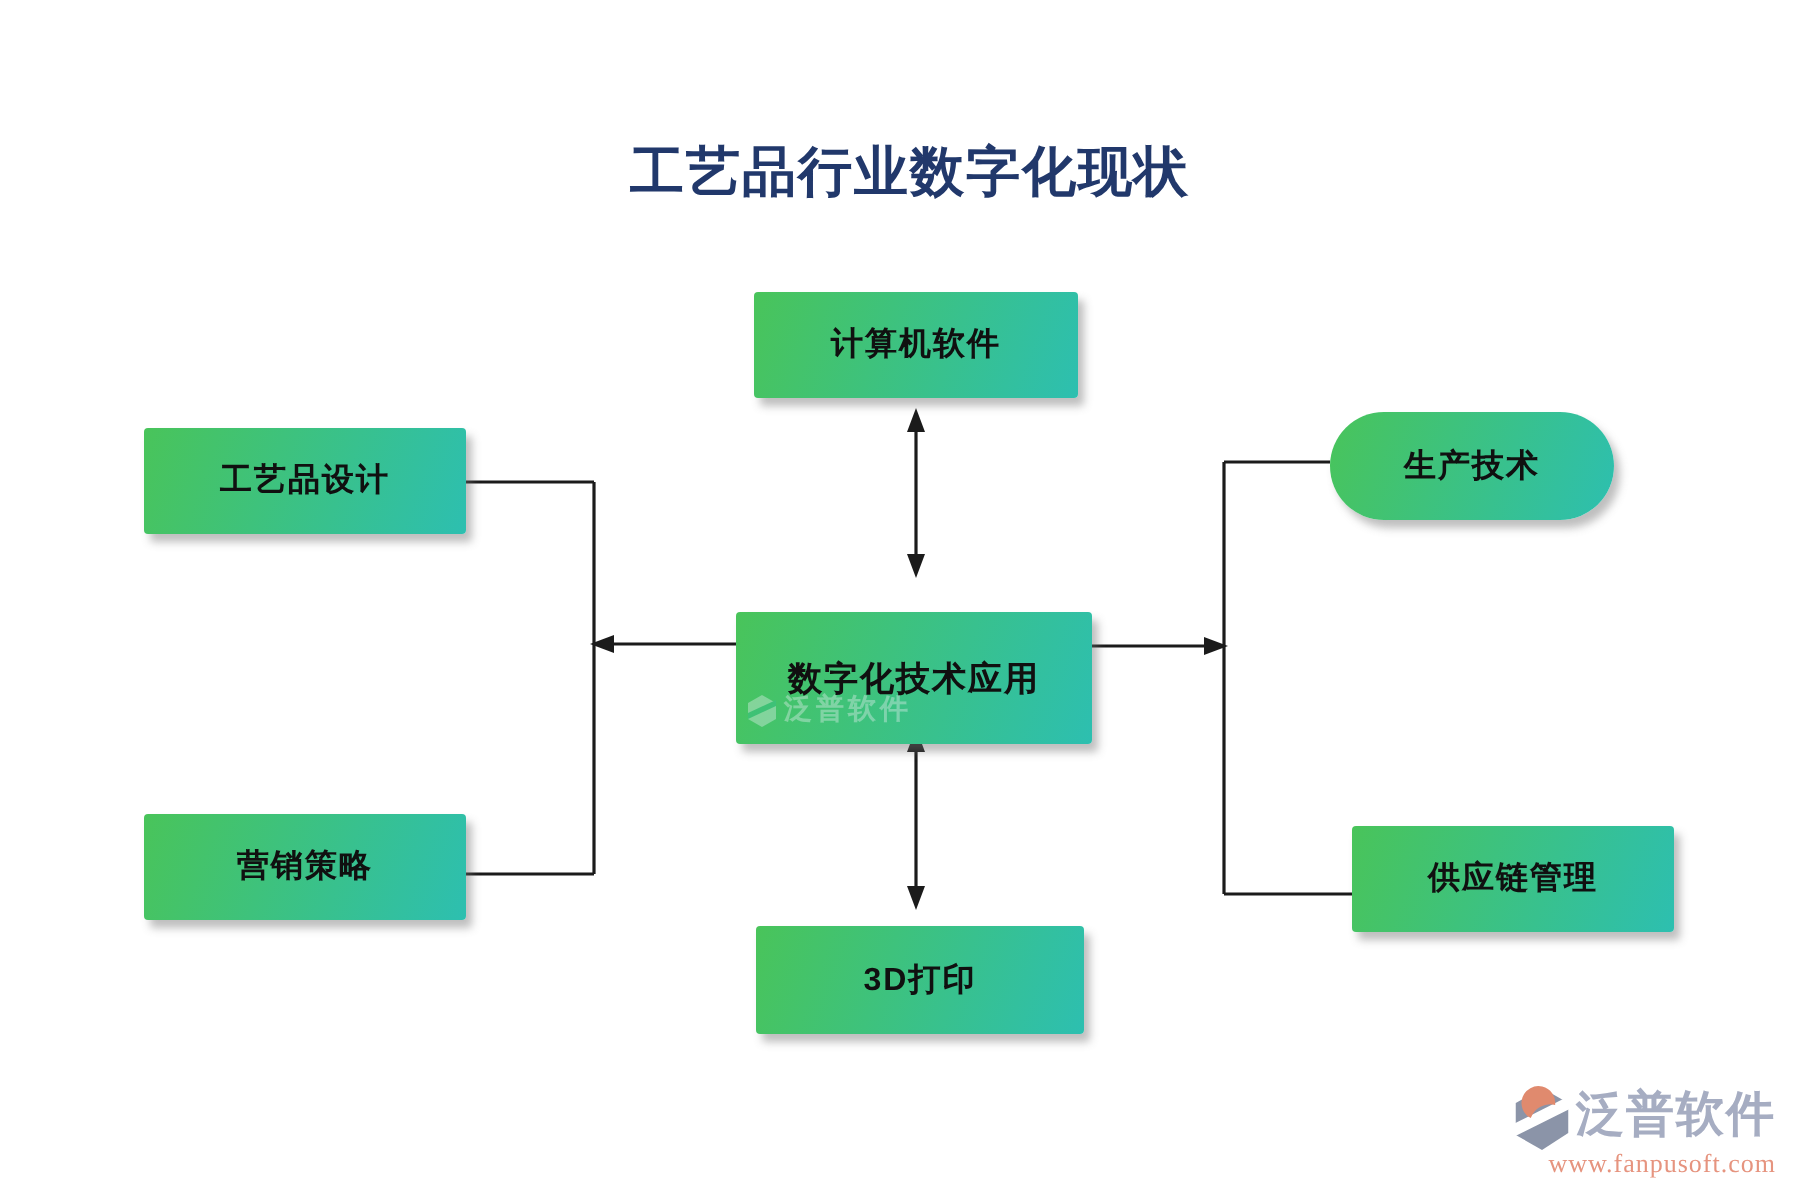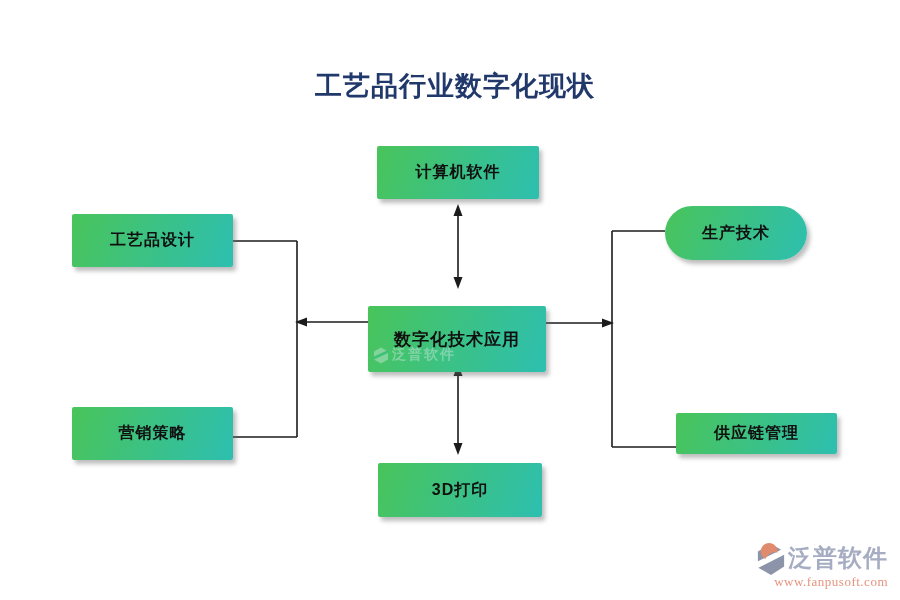--- a/index.html
+++ b/index.html
@@ -18,21 +18,21 @@
     background:linear-gradient(110deg,#49C45A 0%,#2DBFB0 100%);
     box-shadow:3px 4px 4px rgba(110,110,110,0.45);
     border-radius:2px; font-weight:bold; font-size:16px; color:#101010;
     letter-spacing:1px;
   }
   #node-top          { left:377px; top:146px; width:162px; height:53px;text-align:right; }
   #node-center       { left:368px; top:292px; width:178px; height:66px; font-size:17px;margin-top:14px; }
   #node-left-top     { left:72px;  top:214px; width:161px; height:53px; }
   #node-left-bottom  { left:72px;  top:407px; width:161px; height:53px; }
   #node-right-top    { left:665px; top:206px; width:142px; height:54px;border-radius:27px; }
-  #node-right-bottom { left:676px; top:413px; width:161px; height:41px; }
+  #node-right-bottom { left:676px; top:413px; width:161px; height:53px; }
   #node-bottom       { left:378px; top:463px; width:164px; height:54px; }
 
   .inner-watermark {
     position:absolute; left:5px; bottom:8px; display:flex; align-items:center;
     gap:3px; opacity:0.38; pointer-events:none;
   }
   .inner-watermark .wm-text {
     font-size:14px; font-weight:bold; color:#E8F0F2; letter-spacing:2px;
   }
 

